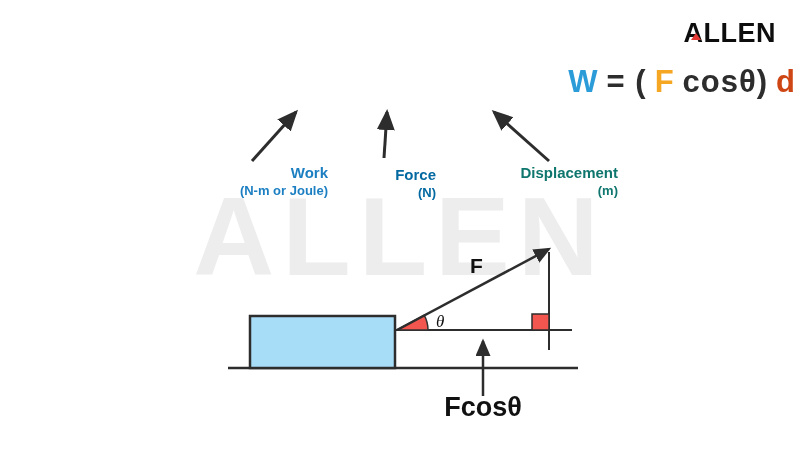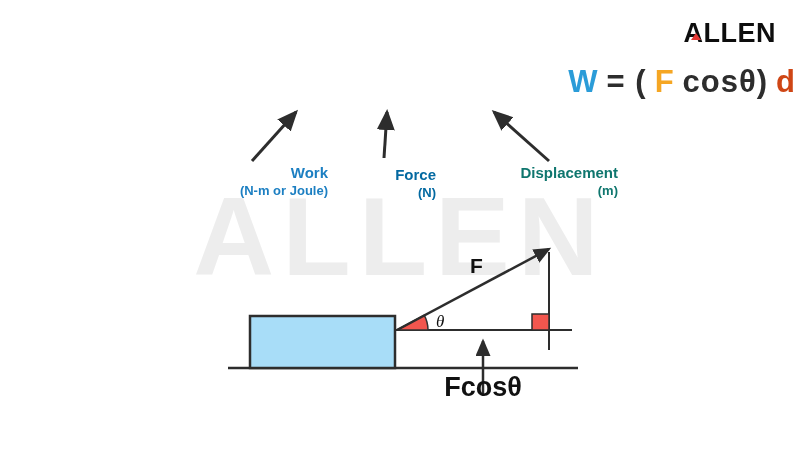--- a/index.html
+++ b/index.html
@@ -39,21 +39,21 @@
   
   .lbl { position:absolute; text-align:right; font-weight:700; z-index:2; line-height:1.25; }
   .lbl .t { font-size:15px; }
   .lbl .u { font-size:13px; }
   .lbl-work { left:183px; top:164px; width:145px; color:#1c7fc2; }
   .lbl-force { left:336px; top:166px; width:100px; color:#0369a1; }
   .lbl-disp { left:473px; top:164px; width:145px; color:#0f766e; }
 
   
   .fcos {
-    position:absolute; left:428px; top:372px; width:110px; text-align:center;
+    position:absolute; left:428px; top:392px; width:110px; text-align:center;
     font-size:27px; font-weight:800; color:#111; z-index:2;
   }
 
   svg.overlay { position:absolute; left:0; top:0; z-index:1; }
 </style>
 </head>
 <body>
 
 <div class="stage">
 

